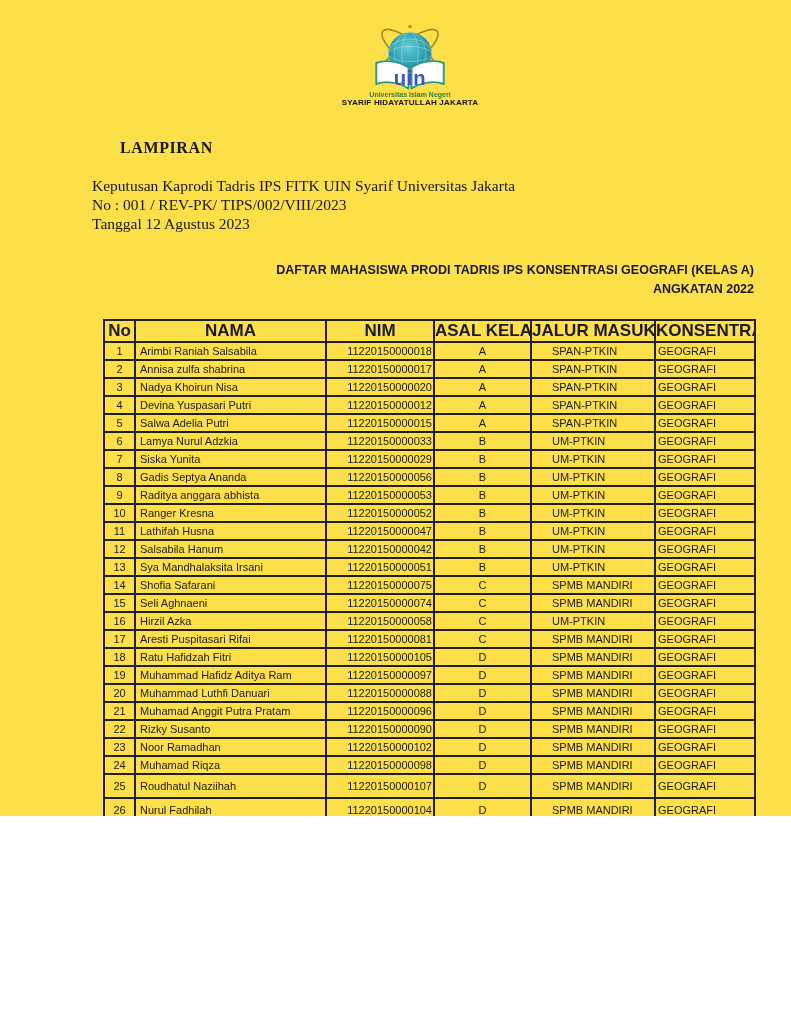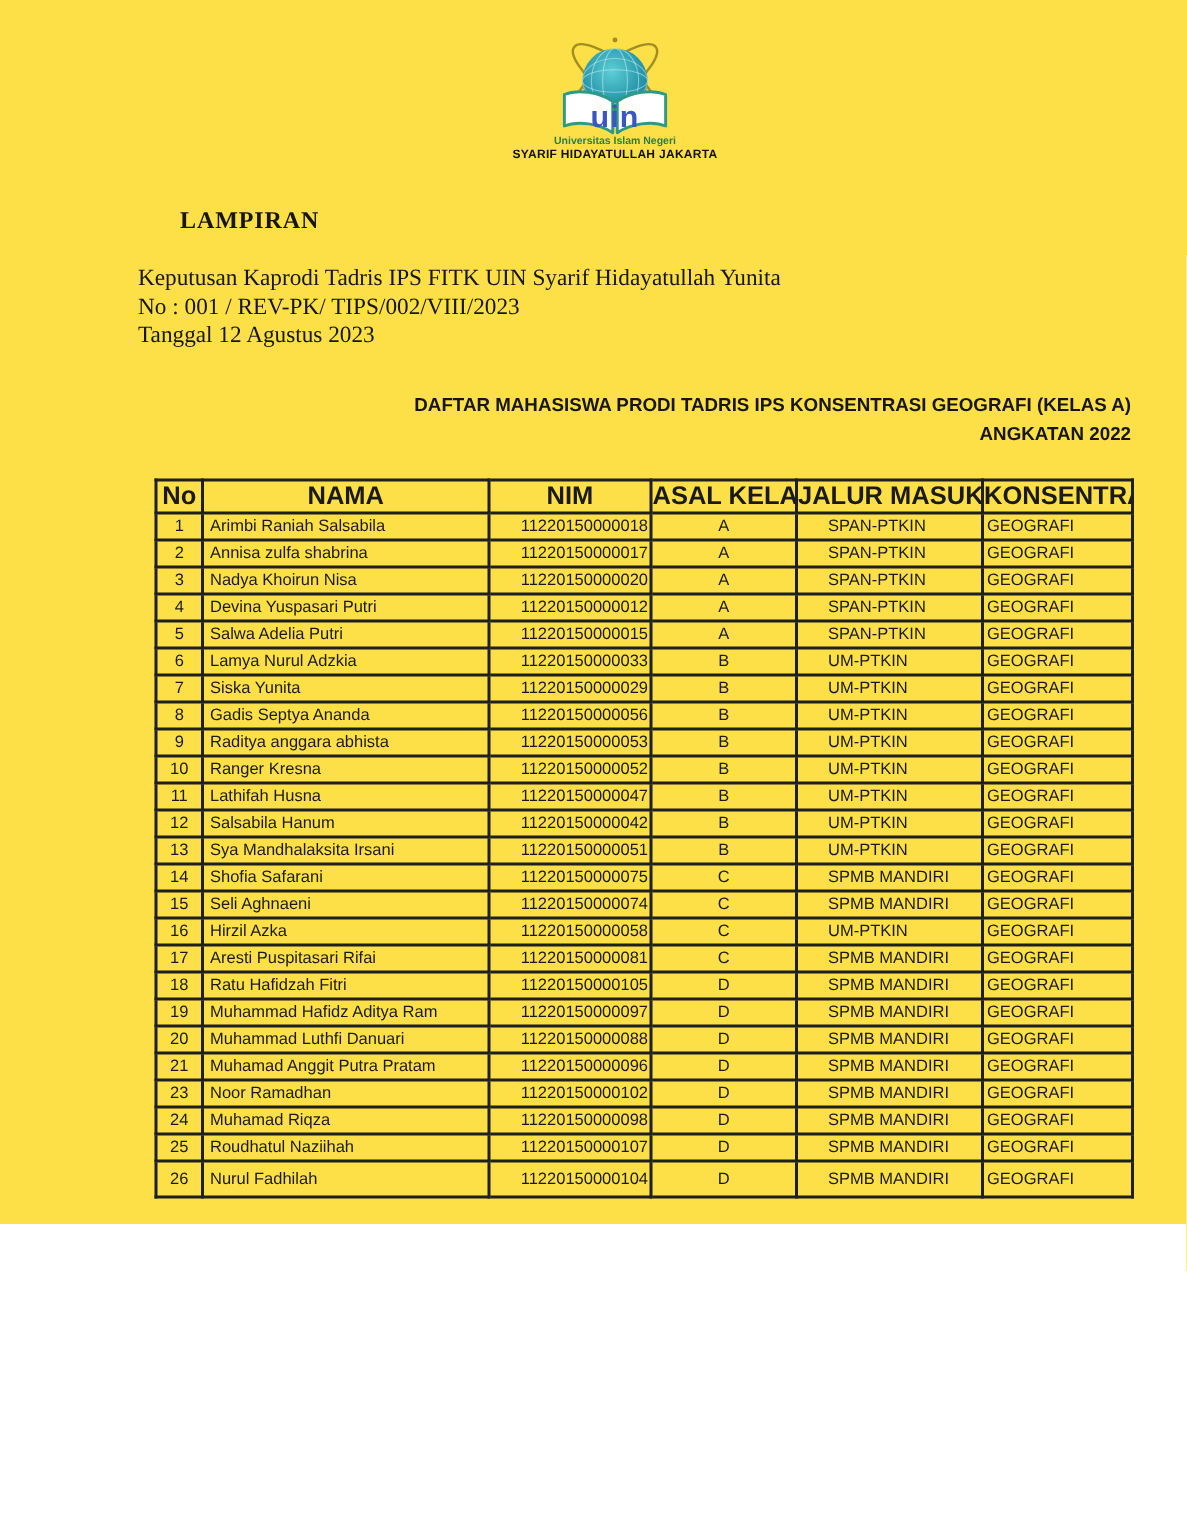--- a/index.html
+++ b/index.html
@@ -85,21 +85,21 @@
       </g>
       <text x="66" y="81" text-anchor="middle" font-family="Liberation Sans, sans-serif" font-size="27" font-weight="bold" fill="#3b55c4" letter-spacing="1">uin</text>
     </svg>
     <div class="logo-line1">Universitas Islam Negeri</div>
     <div class="logo-line2">SYARIF HIDAYATULLAH JAKARTA</div>
   </div>
 
   <div class="lampiran">LAMPIRAN</div>
 
   <div class="ref-block">
-    <div>Keputusan Kaprodi Tadris IPS FITK UIN Syarif Hidayatullah Yunita</div>
+    <div>Keputusan Kaprodi Tadris IPS FITK UIN Syarif Universitas Jakarta</div>
     <div>No : 001 / REV-PK/ TIPS/002/VIII/2023</div>
     <div>Tanggal 12 Agustus 2023</div>
   </div>
 
   <div class="doc-title">
     <div>DAFTAR MAHASISWA PRODI TADRIS IPS KONSENTRASI GEOGRAFI (KELAS A)</div>
     <div>ANGKATAN 2022</div>
   </div>
 
   <table class="students">
@@ -284,20 +284,28 @@
         </tr>
         <tr>
           <td>21</td>
           <td>Muhamad Anggit Putra Pratam</td>
           <td>11220150000096</td>
           <td>D</td>
           <td>SPMB MANDIRI</td>
           <td>GEOGRAFI</td>
         </tr>
         <tr>
+          <td>22</td>
+          <td>Rizky Susanto</td>
+          <td>11220150000090</td>
+          <td>D</td>
+          <td>SPMB MANDIRI</td>
+          <td>GEOGRAFI</td>
+        </tr>
+        <tr>
           <td>23</td>
           <td>Noor Ramadhan</td>
           <td>11220150000102</td>
           <td>D</td>
           <td>SPMB MANDIRI</td>
           <td>GEOGRAFI</td>
         </tr>
         <tr>
           <td>24</td>
           <td>Muhamad Riqza</td>

